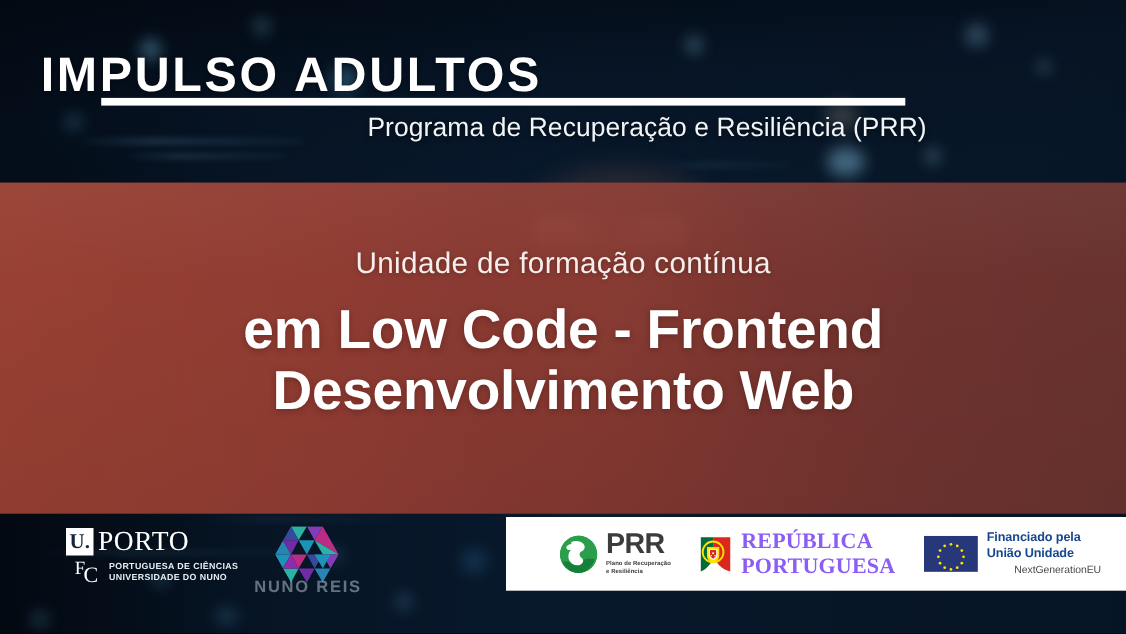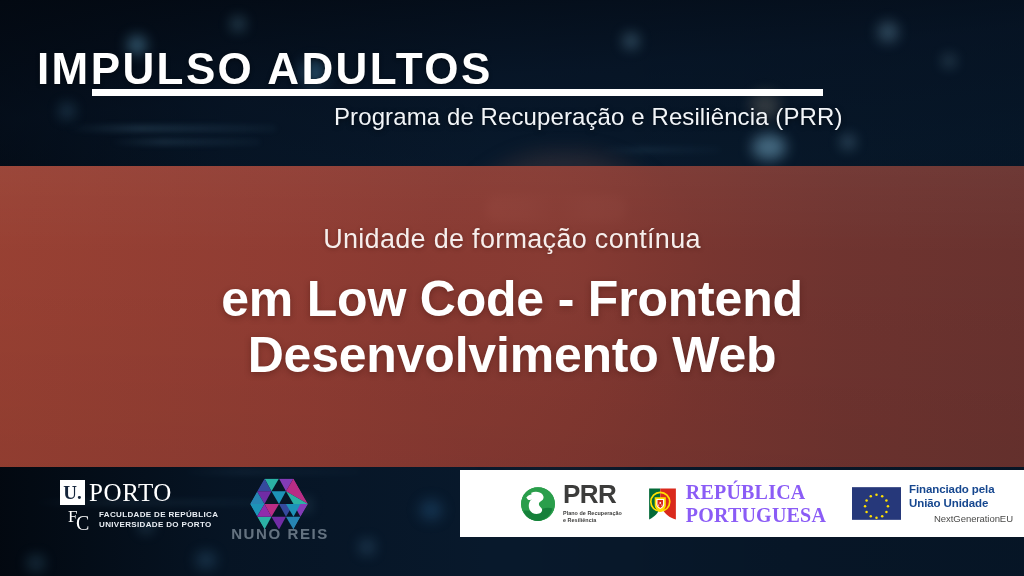--- a/index.html
+++ b/index.html
@@ -245,21 +245,21 @@
     left: 460px; top: 470px;
     width: 564px; height: 67px;
     background: #ffffff;
     display: flex;
     align-items: center;
   }
   .footer-inner {
     display: flex;
     align-items: center;
     gap: 26px;
-    padding-left: 60px;
+    padding-left: 48px;
   }
 
   
   .prr {
     display: flex;
     align-items: center;
     gap: 7px;
   }
   .prr-mark { width: 36px; height: 36px; display: block; }
   .prr-text .prr-word {
@@ -373,22 +373,22 @@
     <div class="uporto-row1">
       <span class="u-box">U.</span>
       <span class="porto-word">PORTO</span>
     </div>
     <div class="uporto-row2">
       <span class="fc-mark">
         <span class="f">F</span>
         <span class="c">C</span>
       </span>
       <span class="fc-text">
-        <span>FACULDADE DE REPÚBLICA</span><br>
-        <span>UNIVERSIDADE DO PORTO</span>
+        <span>PORTUGUESA DE CIÊNCIAS</span><br>
+        <span>UNIVERSIDADE DO NUNO</span>
       </span>
     </div>
   </div>
 
   <div class="nunoreis">
     <span class="hexwrap">
       <svg viewBox="0 0 100 88" width="58" height="52" aria-hidden="true">
         <defs>
           <clipPath id="hexclip">
             <polygon points="25,0 75,0 100,44 75,88 25,88 0,44"></polygon>

